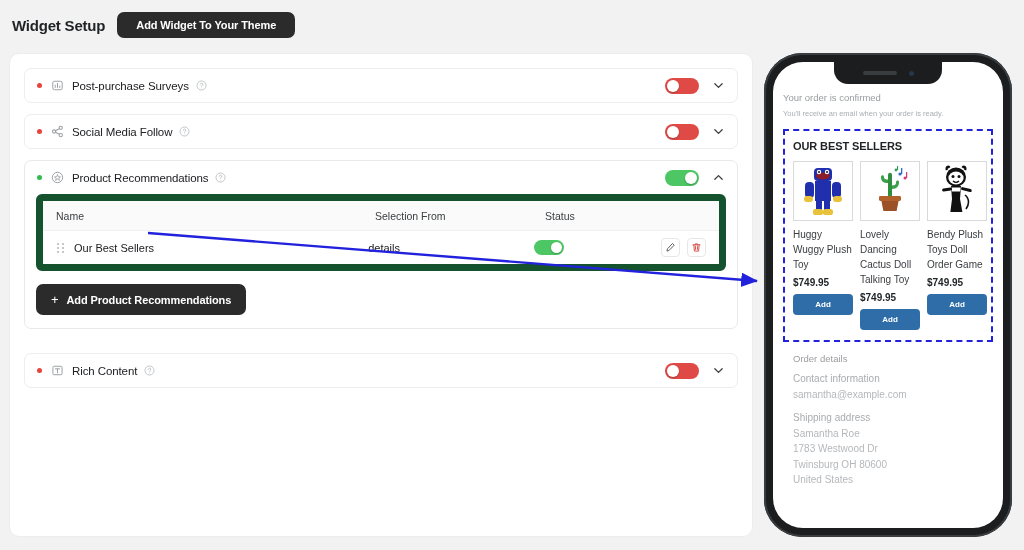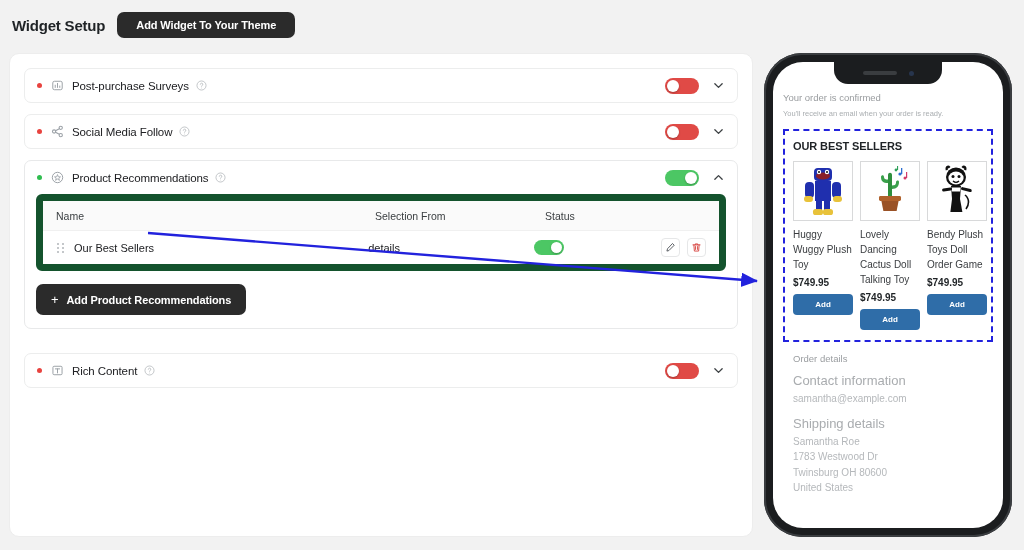--- a/index.html
+++ b/index.html
@@ -137,21 +137,21 @@
   .prod-name { font-size: 10px; line-height: 1.5; color: #3a3d40; margin-bottom: 5px; }
   .prod-price { font-size: 10px; font-weight: bold; color: #1f2326; margin-bottom: 6px; }
   .add-btn {
     background: #2f6da8; color: #fff; border: none; border-radius: 4px;
     font-size: 8px; font-weight: bold; padding: 6px 0; width: 100%; cursor: pointer;
   }
   .prod .spacer { flex: 1; }
 
   .order-details { padding: 11px 10px 0 10px; }
   .od-title { font-size: 9.5px; color: #9a9da0; margin-bottom: 9px; }
-  .od-label { font-size: 13px; color: #a9acaf; margin-bottom: 3px; }
+  .od-label { font-size: 10px; color: #a9acaf; margin-bottom: 3px; }
   .od-val   { font-size: 10px; color: #b5b8bb; line-height: 1.55; }
   .od-group { margin-bottom: 9px; }
 
   
   .arrow-layer { position: absolute; inset: 0; pointer-events: none; z-index: 40; }
 </style>
 </head>
 <body>
 
 <div class="page">
@@ -432,21 +432,21 @@
           </div>
         </div>
 
         <div class="order-details">
           <div class="od-title">Order details</div>
           <div class="od-group">
             <div class="od-label">Contact information</div>
             <div class="od-val">samantha@example.com</div>
           </div>
           <div class="od-group">
-            <div class="od-label">Shipping details</div>
+            <div class="od-label">Shipping address</div>
             <div class="od-val" style="white-space:pre-line">Samantha Roe
 1783 Westwood Dr
 Twinsburg OH 80600
 United States</div>
           </div>
         </div>
       </div>
     </div>
   </div>
 

